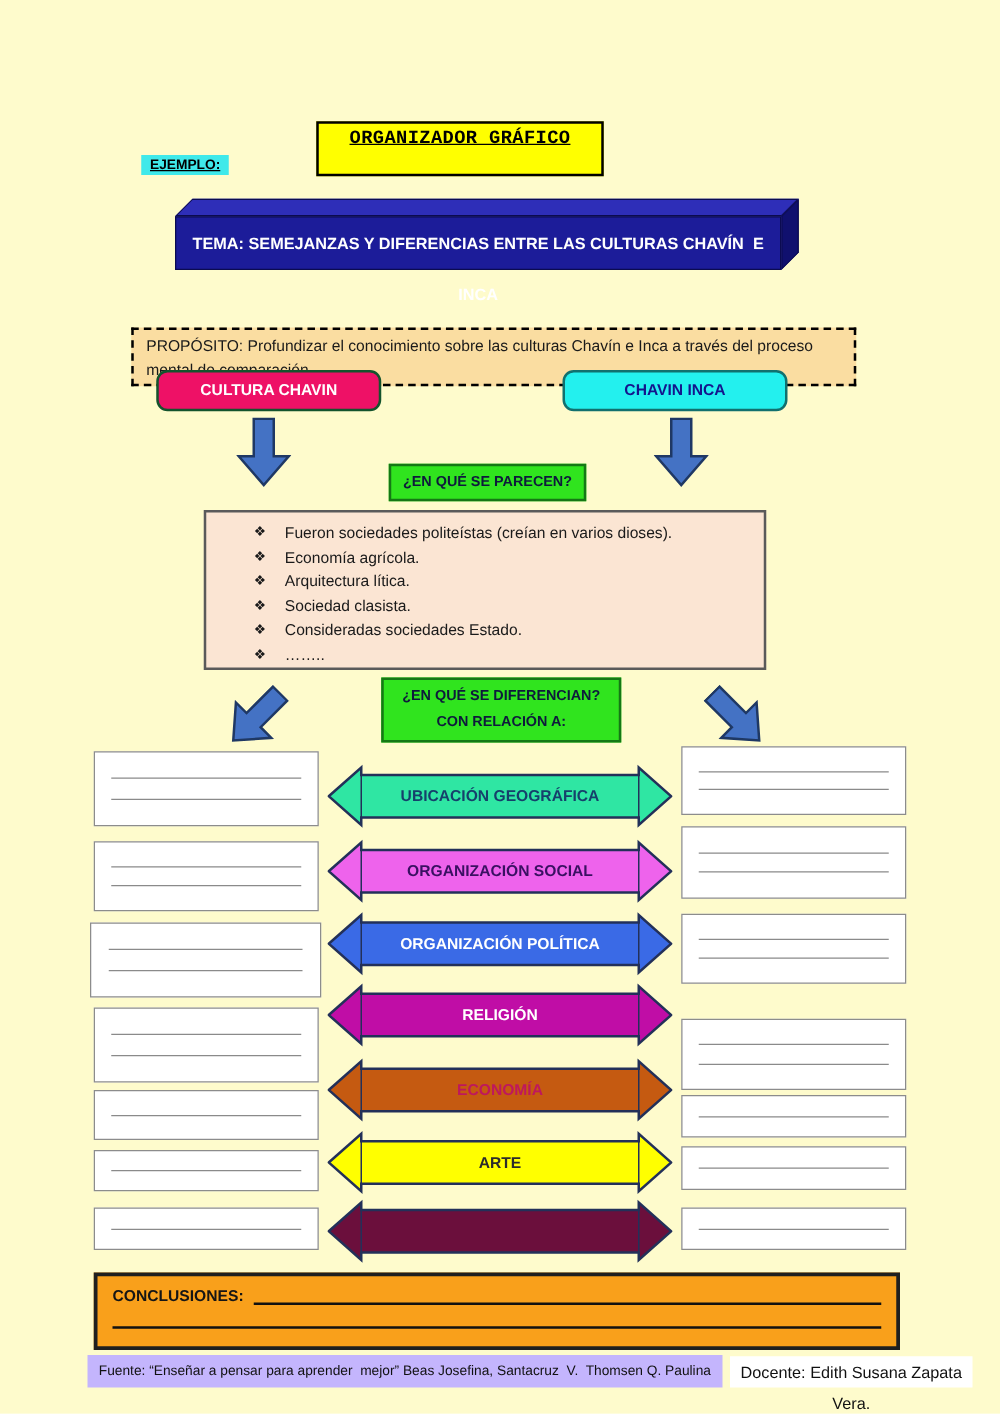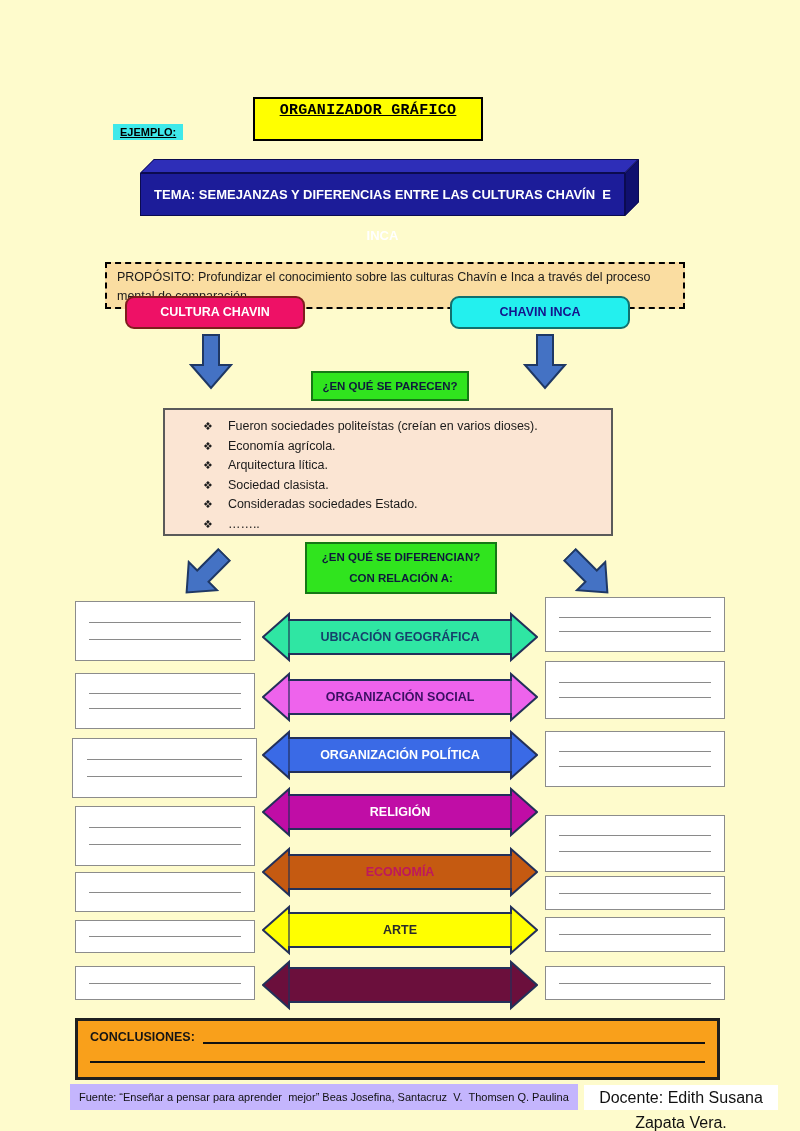--- a/index.html
+++ b/index.html
@@ -19,21 +19,21 @@
   .tema-top { position:absolute; left:0; top:0; width:485px; height:14px; background:var(--tema_top,#2E2EB8);
     border:1px solid #0B0B50; transform:skewX(-45deg); transform-origin:0 100%; }
   .tema-side { position:absolute; left:485px; top:14px; width:14px; height:43px; background:var(--tema_side,#10106E);
     border:1px solid #0B0B50; transform:skewY(-45deg); transform-origin:0 0; }
 
   .proposito { left:105px; top:226px; width:580px; height:47px; background:var(--proposito_bg,#FADDA1);
     border:2px dashed #000; padding:4px 10px; font-size:12.5px; line-height:19px; color:#1a1a1a;margin-top:36px; }
 
   .culture { height:33px; width:180px; border-radius:9px; text-align:center; font-weight:bold;
     font-size:12.5px; line-height:29px; }
-  .culture.chavin { left:125px; top:296px; background:var(--chavin_bg,#EE1166); border:2px solid #7f1d1d; color:#fff; }
+  .culture.chavin { left:125px; top:296px; background:var(--chavin_bg,#EE1166); border:2px solid #14532d; color:#fff; }
   .culture.inca { left:450px; top:296px; background:var(--inca_bg,#23F0EE); border:2px solid #11706E; color:var(--inca_text,#14148C); }
 
   .green-box { background:var(--green,#30E41E); border:2px solid var(--green_border,#157815);
     color:var(--green_text,#0E1A3C); font-weight:bold; font-size:11.5px; text-align:center; }
   .parecen { left:311px; top:371px; width:158px; height:30px; line-height:26px; }
   .diferencian { left:305px; top:542px; width:192px; height:52px; padding-top:7px; }
   .diferencian .l2 { margin-top:9px; }
 
   .sim-panel { left:163px; top:408px; width:450px; height:128px; background:var(--panel_bg,#FBE5D3);
     border:2px solid #5A5A5A; padding-top:7px; }
@@ -56,21 +56,21 @@
 
   .conclusions { left:75px; top:1018px; width:645px; height:62px; background:var(--orange,#F9A01B);
     border:3px solid #1F1F1F; padding:9px 12px 0 12px; }
   .conc-row1 { display:flex; align-items:flex-end; gap:8px; }
   .conc-label { font-weight:bold; font-size:12.5px; color:#151515; }
   .conc-line { flex:1; height:13px; border-bottom:2px solid #111; }
   .conc-row2 { margin-top:17px; width:100%; height:0; border-bottom:2px solid #111; }
 
   .fuente { left:70px; top:1084px; width:508px; height:26px; background:#c4b5fd; font-size:11px;
     line-height:26px; padding-left:9px; color:#111; white-space:pre-wrap; overflow:hidden; }
-  .docente { left:584px; top:1085px; width:194px; height:25px; background:#fff; font-size:16px;
+  .docente { left:584px; top:1085px; width:194px; height:25px; background:#fff; font-size:13px;
     line-height:25px; text-align:center; color:#111; }
 </style>
 </head>
 <body>
 
 <div class="canvas">
 
   <div class="abs title-box">ORGANIZADOR GRÁFICO</div>
   <div class="abs example-label">EJEMPLO:</div>
 

